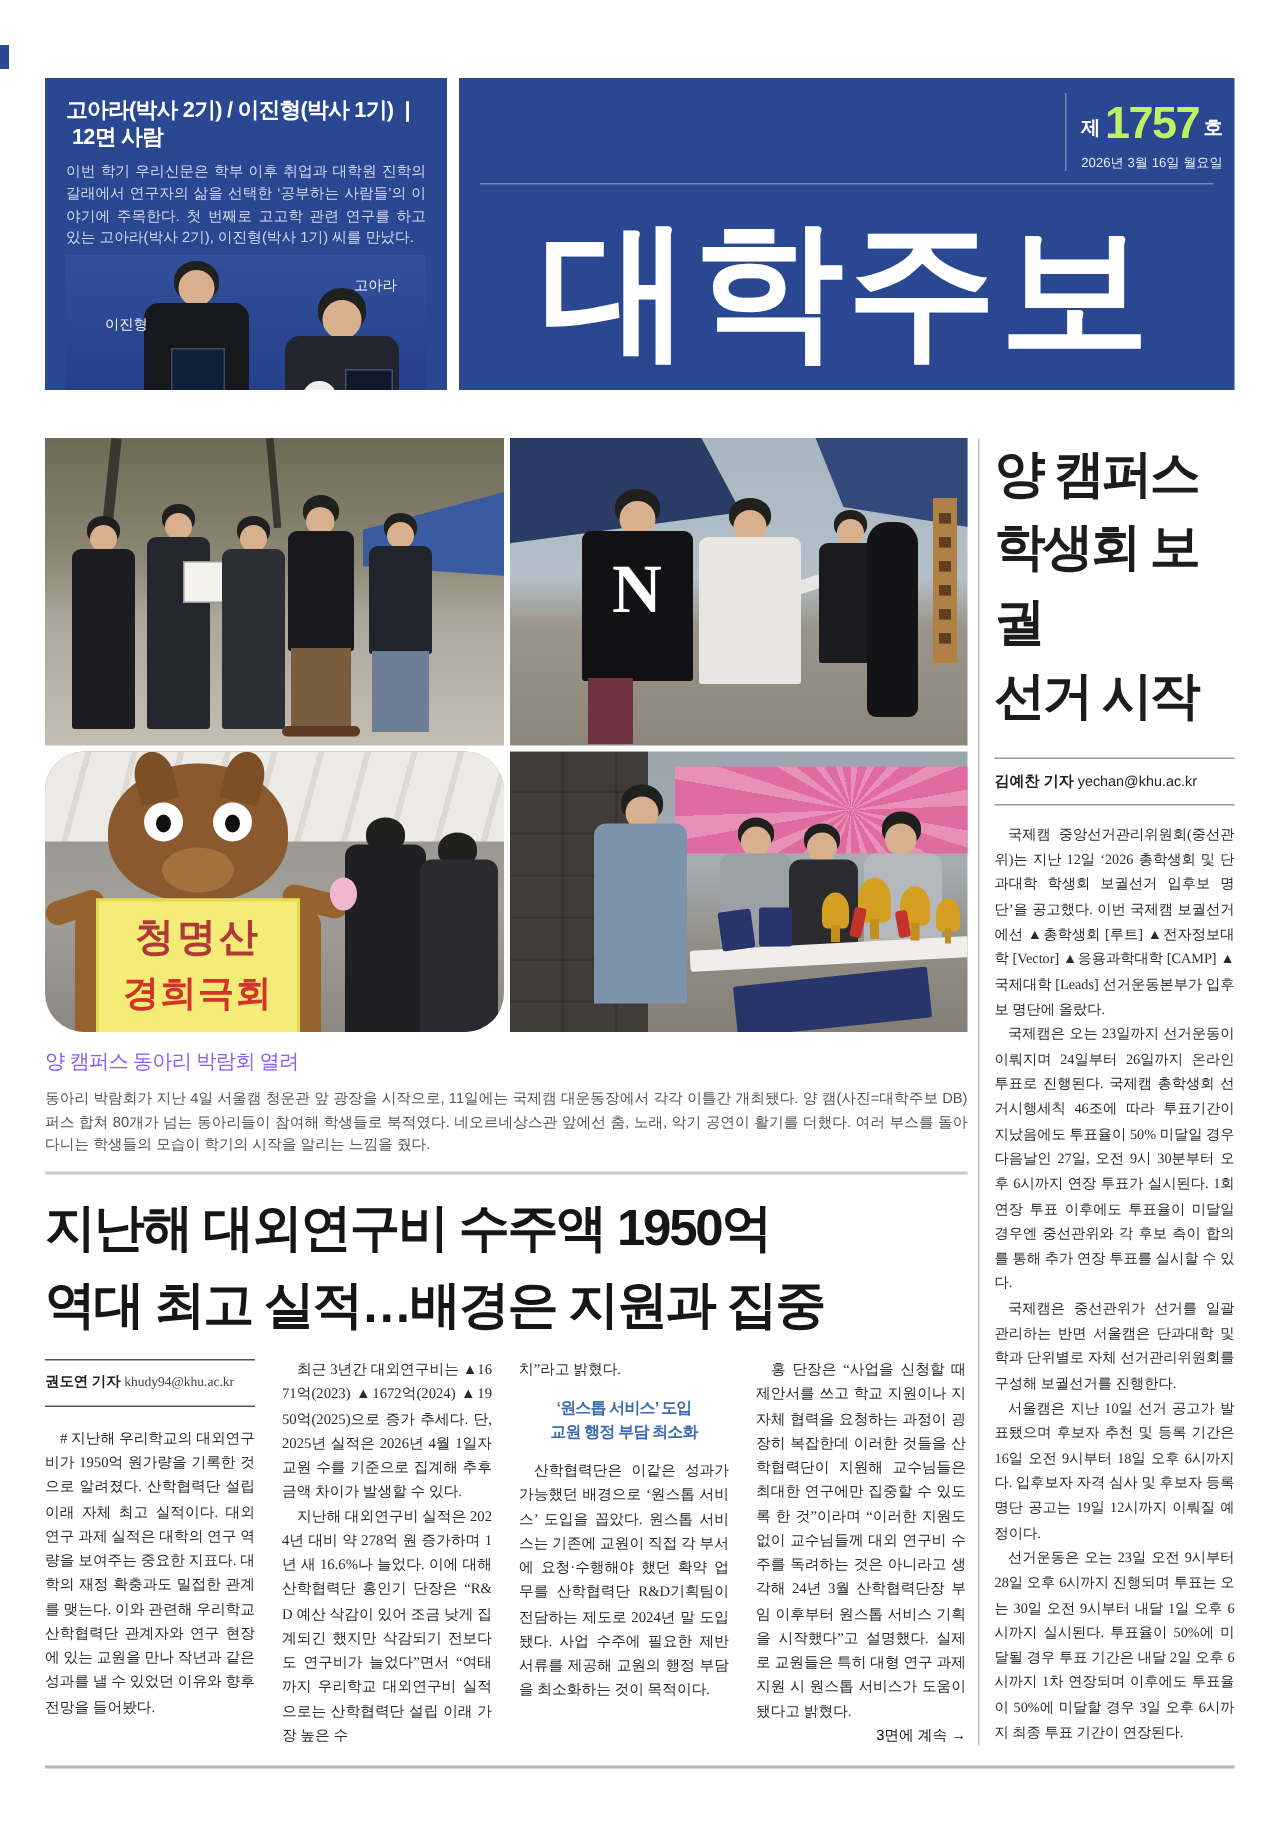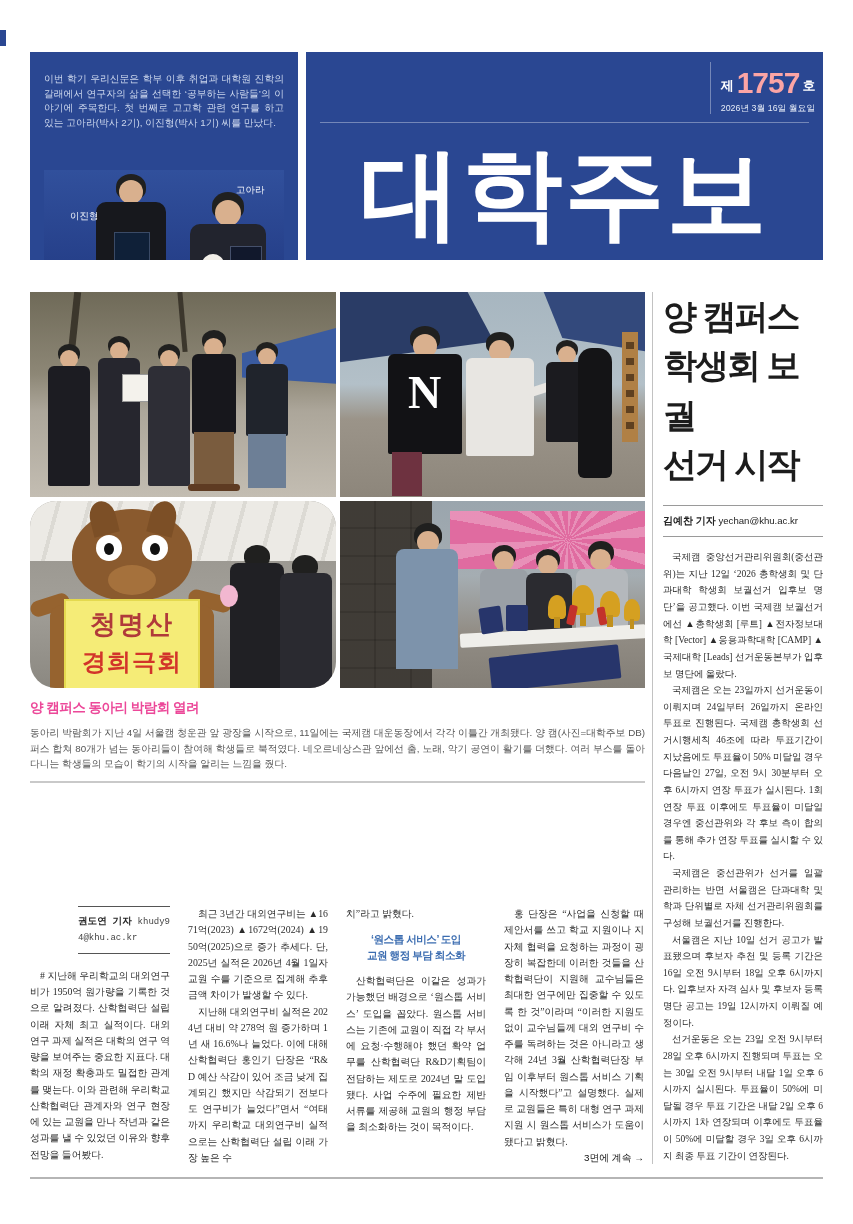--- a/index.html
+++ b/index.html
@@ -12,21 +12,21 @@
   .hbox-left{left:30px;width:268px;height:208px;}
   .hbox-right{left:306px;width:517px;height:208px;}
   .teaser-pad{padding:13px 14px 0 14px;}
   .teaser-title{font-size:14.5px;font-weight:bold;letter-spacing:-0.5px;line-height:1.25;}
   .teaser-title .pg{margin-left:4px;}
   .teaser-body{margin-top:7px;font-size:9.8px;line-height:1.5;color:#cdd8ee;text-align:justify;}
   .hr-light{position:absolute;left:14px;right:14px;top:70px;height:1px;background:rgba(255,255,255,.35);}
   .vr-light{position:absolute;top:10px;bottom:146px;left:404px;width:1px;background:rgba(255,255,255,.35);}
   .issue{position:absolute;right:0;top:0;width:110px;height:70px;text-align:center;padding-top:14px;box-sizing:border-box;}
   .issue-line{font-size:13px;font-weight:bold;color:#fff;white-space:nowrap;}
-  .issue-num{font-size:30px;font-weight:bold;color:#fca5a5;letter-spacing:-1px;margin:0 3px;vertical-align:-3px;}
+  .issue-num{font-size:30px;font-weight:bold;color:#bef264;letter-spacing:-1px;margin:0 3px;vertical-align:-3px;}
   .issue-date{font-size:8.8px;color:#e6ecf7;margin-top:3px;}
   .masthead{position:absolute;left:0;right:0;top:74px;height:134px;display:flex;align-items:center;justify-content:center;
             font-size:100px;font-weight:900;letter-spacing:2px;color:#fff;line-height:1;}
   
   .hphoto{position:absolute;left:14px;right:14px;top:118px;bottom:0;background:linear-gradient(180deg,#31509c,#26408a);overflow:hidden;}
   .plabel{position:absolute;font-size:9.5px;color:#f2f5fb;}
   .hd{position:absolute;border-radius:50%;}
   
   .grid{position:absolute;left:30px;top:292px;width:615px;height:396px;
         display:grid;grid-template-columns:306px 305px;grid-template-rows:205px 187px;gap:4px;}
@@ -61,35 +61,35 @@
   .banner{background:#e06ba0;}
   .banner:after{content:"";position:absolute;inset:0;background:
       repeating-conic-gradient(from 0deg at 60% 50%, rgba(255,255,255,.25) 0 8deg, rgba(255,255,255,0) 8deg 20deg);}
   .table4{background:#efeeea;border-radius:2px;}
   .trophy{background:#d5a021;border-radius:50% 50% 20% 20%;}
   .trophy:after{content:"";position:absolute;left:35%;top:92%;width:30%;height:46%;background:#c1901c;}
   .ribbon{background:#c3322b;border-radius:2px;}
   .board{background:#27356b;border-radius:2px;}
   
   .caption{position:absolute;left:30px;top:699px;width:615px;}
-  .cap-title{font-size:13.5px;font-weight:bold;color:#ec4899;letter-spacing:-0.5px;}
+  .cap-title{font-size:13.5px;font-weight:normal;color:#8b5cf6;letter-spacing:-0.5px;}
   .cap-body{margin-top:8px;font-size:9.8px;line-height:1.6;color:#555;text-align:justify;
             font-family:"Liberation Sans",sans-serif;}
   .cap-credit{float:right;color:#555;}
   .rule1{position:absolute;left:30px;top:781px;width:615px;height:2px;background:#c9c9c9;}
   .rule-bottom{position:absolute;left:30px;top:1177px;width:793px;height:2px;background:#b5b5b5;}
   
   .lead-head{position:absolute;left:30px;top:794px;width:615px;font-size:34px;font-weight:900;
              color:#161616;letter-spacing:-1.5px;line-height:1.5;}
   .cols{position:absolute;left:30px;top:906px;width:615px;display:flex;gap:18px;}
   .col{width:140px;font-family:"Liberation Serif",serif;font-size:9.8px;line-height:1.66;
        color:#2b2b2b;text-align:justify;word-break:break-all;}
   .col p{margin:0;text-indent:10px;}
   .byline-box{border-top:1.5px solid #555;border-bottom:1.5px solid #555;padding:7px 0;margin-bottom:14px;
-              font-family:Liberation Mono, monospace;font-size:9.6px;color:#222;font-weight:bold;text-indent:0;margin-left:48px;}
+              font-family:Liberation Serif, serif;font-size:9.6px;color:#222;font-weight:bold;text-indent:0;}
   .byline-box .mail{font-weight:normal;font-size:9px;color:#444;}
   .subhead{margin:10px 0 9px 0;text-align:center;font-family:"Liberation Sans",sans-serif;
            font-weight:bold;color:#3b6cb0;font-size:10.6px;line-height:1.5;letter-spacing:-0.5px;}
   .continued{float:right;font-weight:normal;font-family:"Liberation Sans",sans-serif;color:#111;}
   
   .side-rule{position:absolute;left:652px;top:292px;width:1px;height:872px;background:#c2c2c2;}
   .side{position:absolute;left:663px;top:292px;width:160px;}
   .side-head{font-size:34px;font-weight:800;color:#1c1c1c;letter-spacing:-2px;line-height:1.45;}
   .side-byline{margin-top:16px;border-top:1px solid #9a9a9a;border-bottom:1px solid #9a9a9a;
                padding:8px 0;font-size:9.6px;color:#222;}
@@ -100,20 +100,25 @@
 </style>
 </head>
 <body>
 
 <div class="page">
 
   <div class="bleed"></div>
 
   <div class="hbox hbox-left">
     <div class="teaser-pad">
+      <div class="teaser-title">
+        <span>고아라(박사 2기) / 이진형(박사 1기)</span>
+        <span class="pg">|</span>
+        <span class="pg">12면 사람</span>
+      </div>
       <div class="teaser-body">이번 학기 우리신문은 학부 이후 취업과 대학원 진학의 갈래에서 연구자의 삶을 선택한 ‘공부하는 사람들’의 이야기에 주목한다. 첫 번째로 고고학 관련 연구를 하고 있는 고아라(박사 2기), 이진형(박사 1기) 씨를 만났다.</div>
     </div>
     <div class="hphoto">
 
       <div class="abs hd haircap" style="left:72px;top:4px;width:30px;height:26px;"></div>
       <div class="abs person-head" style="left:75px;top:10px;width:24px;height:24px;border-radius:50%;"></div>
       <div class="abs body-fig" style="left:52px;top:32px;width:70px;height:88px;background:#17181d;border-radius:10px 10px 0 0;"></div>
       <div class="abs" style="left:70px;top:62px;width:34px;height:46px;background:#0f2038;border:1px solid #3a4a66;"></div>
       <div class="abs hd haircap" style="left:168px;top:22px;width:32px;height:28px;"></div>
       <div class="abs person-head" style="left:171px;top:30px;width:26px;height:26px;border-radius:50%;"></div>
@@ -245,20 +250,24 @@
 
   <div class="caption">
     <div class="cap-title">양 캠퍼스 동아리 박람회 열려</div>
     <div class="cap-body">
       <span class="cap-credit">(사진=대학주보 DB)</span>
       <span>동아리 박람회가 지난 4일 서울캠 청운관 앞 광장을 시작으로, 11일에는 국제캠 대운동장에서 각각 이틀간 개최됐다. 양 캠퍼스 합쳐 80개가 넘는 동아리들이 참여해 학생들로 북적였다. 네오르네상스관 앞에선 춤, 노래, 악기 공연이 활기를 더했다. 여러 부스를 돌아다니는 학생들의 모습이 학기의 시작을 알리는 느낌을 줬다.</span>
     </div>
   </div>
   <div class="rule1"></div>
 
+  <div class="lead-head">
+    <div>지난해 대외연구비 수주액 1950억</div>
+    <div>역대 최고 실적…배경은 지원과 집중</div>
+  </div>
 
   <div class="cols">
     <div class="col">
       <div class="byline-box">
         <span>권도연 기자</span>
         <span class="mail">khudy94@khu.ac.kr</span>
       </div>
       <p># 지난해 우리학교의 대외연구비가 1950억 원가량을 기록한 것으로 알려졌다. 산학협력단 설립 이래 자체 최고 실적이다. 대외 연구 과제 실적은 대학의 연구 역량을 보여주는 중요한 지표다. 대학의 재정 확충과도 밀접한 관계를 맺는다. 이와 관련해 우리학교 산학협력단 관계자와 연구 현장에 있는 교원을 만나 작년과 같은 성과를 낼 수 있었던 이유와 향후 전망을 들어봤다.</p>
     </div>
     <div class="col">

